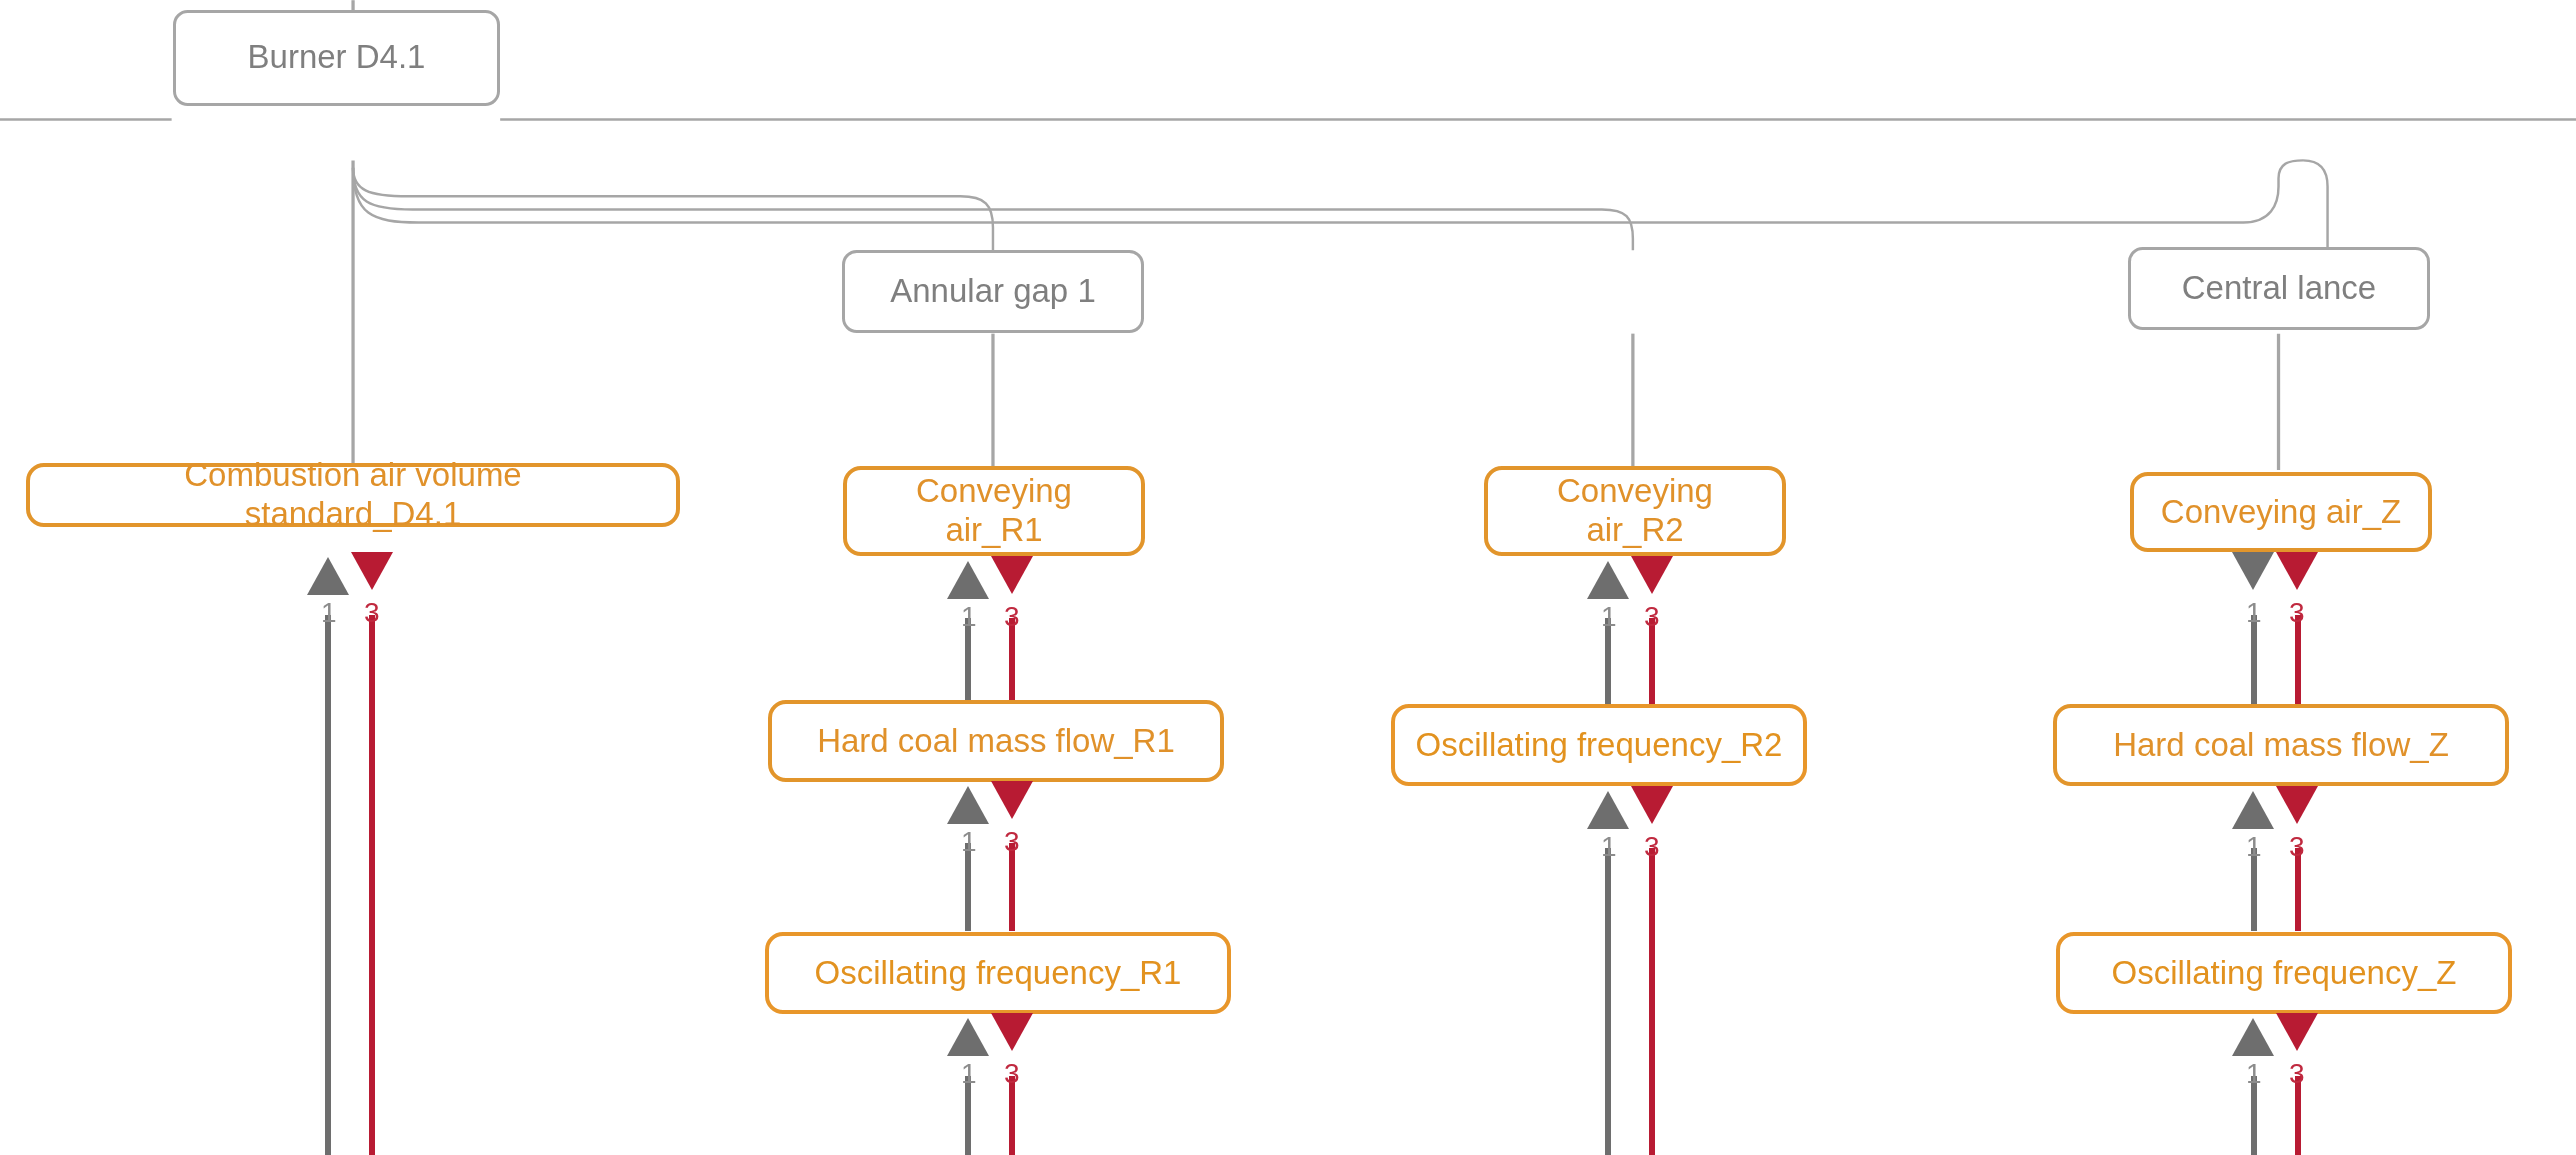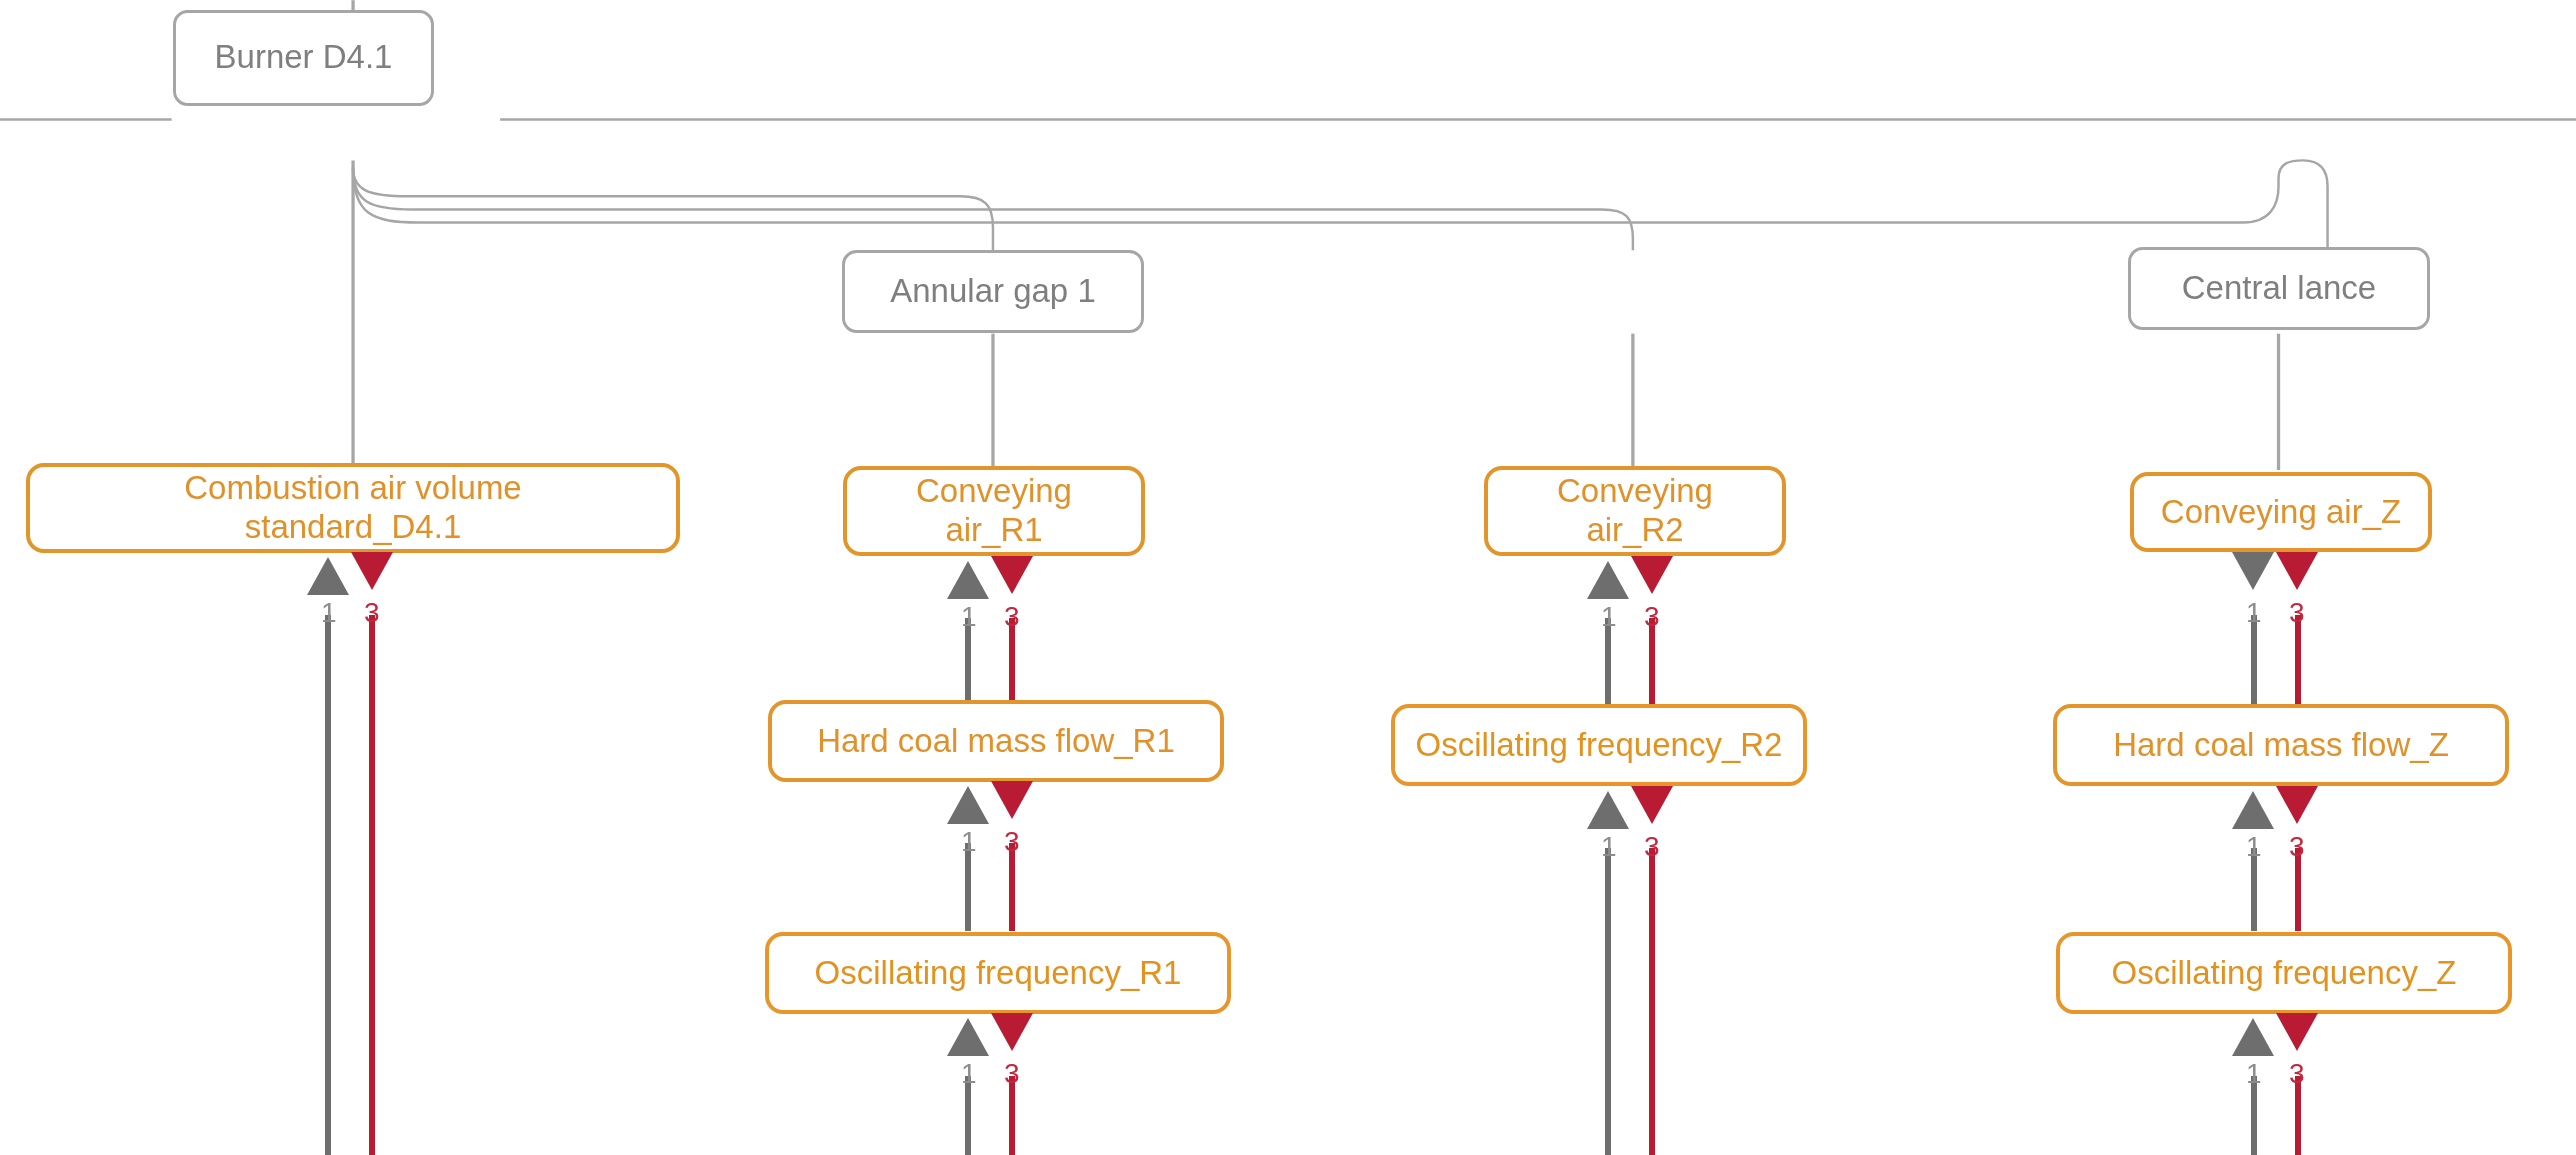--- a/index.html
+++ b/index.html
@@ -127,35 +127,35 @@
     </g>
 
     <g fill="none" stroke="#a6a6a6" stroke-width="4">
 
       <line x1="1215" y1="408" x2="1215" y2="575"></line>
       <line x1="1998" y1="408" x2="1998" y2="575"></line>
       <line x1="2788" y1="408" x2="2788" y2="575"></line>
     </g>
   </svg>
 
-  <div class="node gray" style="left:173px; top:9.8px; width:261px; height:96px;">
+  <div class="node gray" style="left:173px; top:9.8px; width:327px; height:96px;">
     <span>Burner D4.1</span>
   </div>
 
 
   <div class="node gray" style="left:842px; top:250px; width:302px; height:83px;">
     <span>Annular gap 1</span>
   </div>
 
 
   <div class="node gray" style="left:2128px; top:247px; width:302px; height:83px;">
     <span>Central lance</span>
   </div>
 
-  <div class="node orange" style="left:26px; top:463px; width:654px; height:90px;">
+  <div class="node orange" style="left:26px; top:463px; width:654px; height:64px;">
     <span>Combustion air volume
 standard_D4.1</span>
   </div>
 
   <div class="arrows" style="left:304px; top:552px;">
     <div class="tri up gray" style="left:3.3px;  top:4.9px;"></div>
     <div class="tri down red" style="left:47px; top:0px;"></div>
     <span class="portlbl g" style="left:17px; top:47px;">1</span>
     <span class="portlbl r" style="left:60px; top:47px;">3</span>
   </div>

